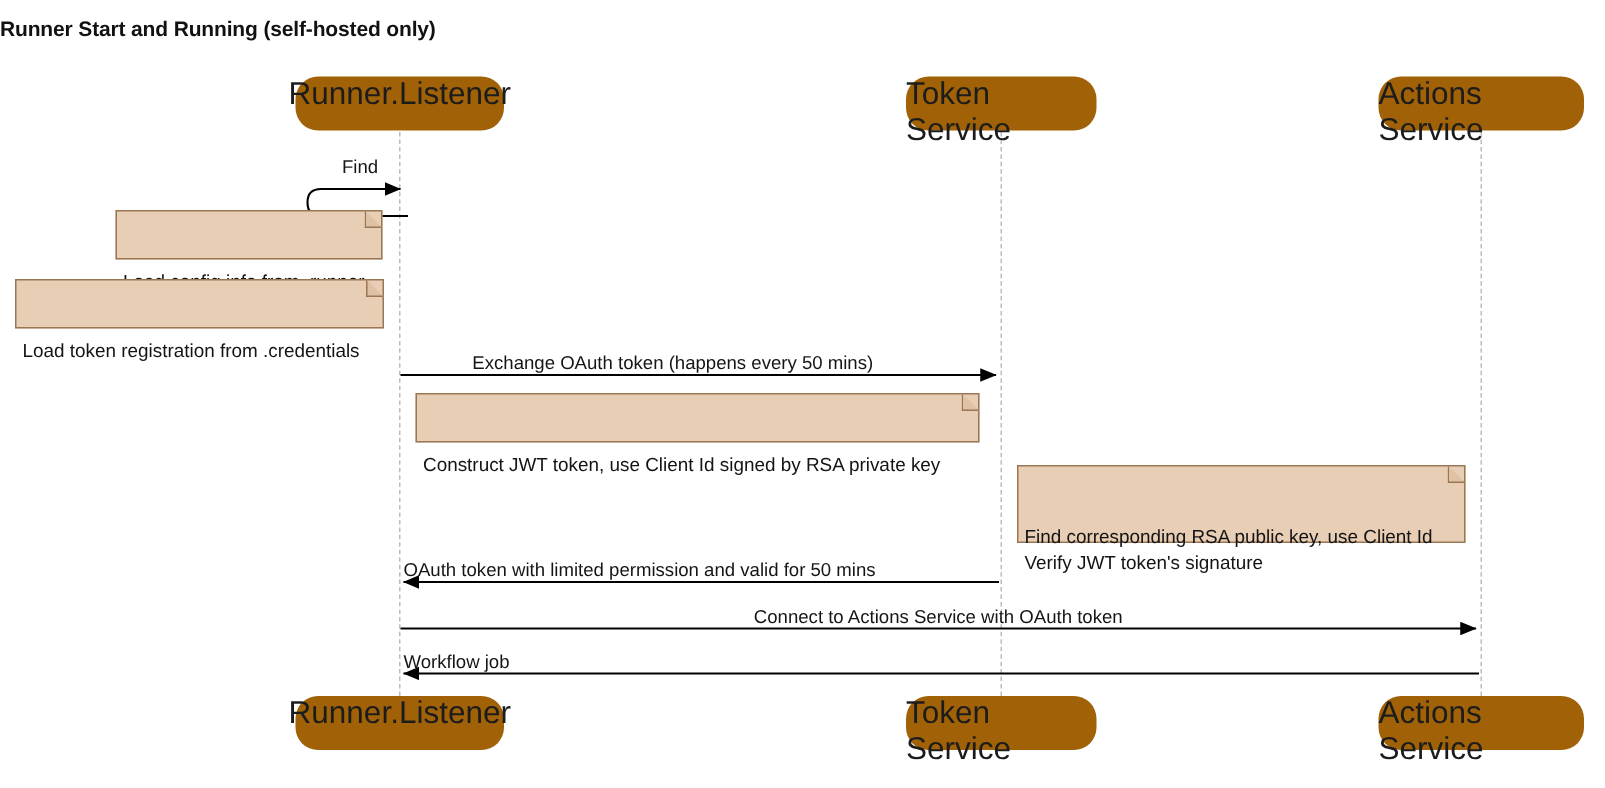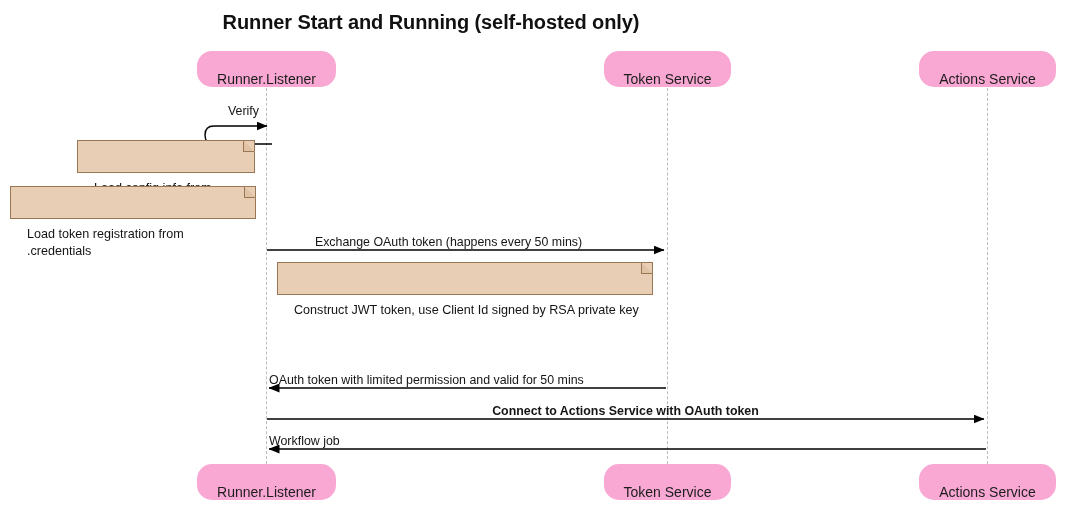--- a/index.html
+++ b/index.html
@@ -18,50 +18,50 @@
     position: absolute;
     left: 0; top: 0;
     width: 1070px;
     height: 525px;
   }
   .title {
     position: absolute;
     left: 0;
     top: 11px;
     width: 862px;
-    text-align: center;
-    font-size: 20px;
+    text-align: left;
+    font-size: 14px;
     font-weight: bold;
     color: #111111;
     letter-spacing: -0.1px;
   }
   .lifeline {
     position: absolute;
     width: 0;
     border-left: 1.6px dashed #bcbcbc;
   }
   .actor-box {
     position: absolute;
-    background: #f9a8d4;
+    background: #a16207;
     border-radius: 15px;
     display: flex;
-    align-items: flex-end;
+    align-items: flex-start;
     justify-content: center;
-    font-size: 14px;
+    font-size: 21px;
     color: #1c1c1c;
     box-sizing: border-box;
   }
   .note {
     position: absolute;
     background: #e9ceb6;
     border: 1px solid #9a7754;
     box-sizing: border-box;
     font-size: 12.6px;
     color: #141414;
-    padding: 5px 9px 5px 16px;
+    padding: 5px 9px 5px 4px;
     line-height: 17px;
     white-space: pre-line;
   }
   .note .fold {
     position: absolute;
     right: -1px;
     top: -1px;
     width: 11px;
     height: 11px;
     background: #dfc1a4;
@@ -129,39 +129,44 @@
 
     <line x1="267" y1="250" x2="664" y2="250" stroke="#000000" stroke-width="1.4" marker-end="url(#arrowhead-right)"></line>
 
     <line x1="666" y1="388" x2="269" y2="388" stroke="#000000" stroke-width="1.4" marker-end="url(#arrowhead-right)"></line>
 
     <line x1="267" y1="419" x2="984" y2="419" stroke="#000000" stroke-width="1.4" marker-end="url(#arrowhead-right)"></line>
 
     <line x1="986" y1="449" x2="269" y2="449" stroke="#000000" stroke-width="1.4" marker-end="url(#arrowhead-right)"></line>
   </svg>
 
-  <div class="msg-label" style="left:228px; top:104px;">Verify</div>
+  <div class="msg-label" style="left:228px; top:104px;">Find</div>
 
   <div class="msg-label" style="left:250px; top:235px; width:397px; text-align:center;">Exchange OAuth token (happens every 50 mins)</div>
 
   <div class="msg-label" style="left:269px; top:373px; width:397px; text-align:left;">OAuth token with limited permission and valid for 50 mins</div>
 
-  <div class="msg-label" style="left:267px; top:404px; width:717px; text-align:center;font-weight:bold;">Connect to Actions Service with OAuth token</div>
+  <div class="msg-label" style="left:267px; top:404px; width:717px; text-align:center;">Connect to Actions Service with OAuth token</div>
 
   <div class="msg-label" style="left:269px; top:434px; width:717px; ">Workflow job</div>
 
   <div class="note" style="left:77px; top:140px; width:178px; height:33px;">
     <span class="fold"></span>
     <span>Load config info from .runner</span>
   </div>
 
   <div class="note" style="left:10px; top:186px; width:246px; height:33px;">
     <span class="fold"></span>
     <span>Load token registration from .credentials</span>
   </div>
 
   <div class="note" style="left:277px; top:262px; width:376px; height:33px;">
     <span class="fold"></span>
     <span>Construct JWT token, use Client Id signed by RSA private key</span>
   </div>
 
+  <div class="note" style="left:678px; top:310px; width:299px; height:52px;">
+    <span class="fold"></span>
+    <span>Find corresponding RSA public key, use Client Id
+Verify JWT token's signature</span>
+  </div>
 
 </div>
 
 </body></html>

